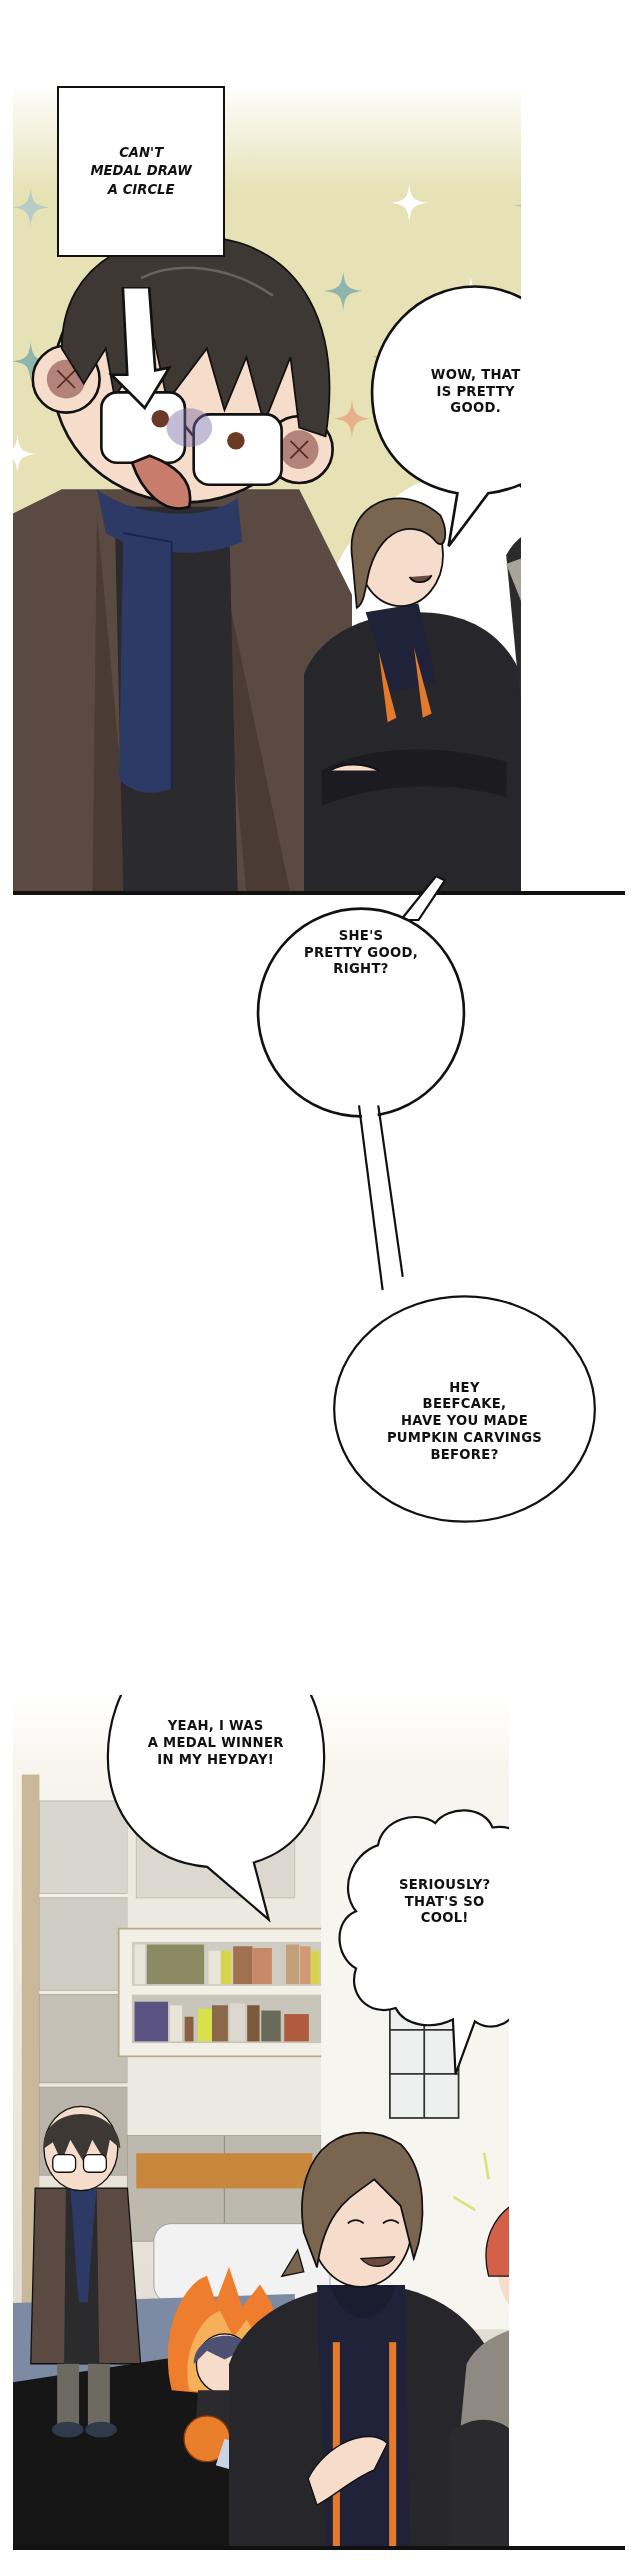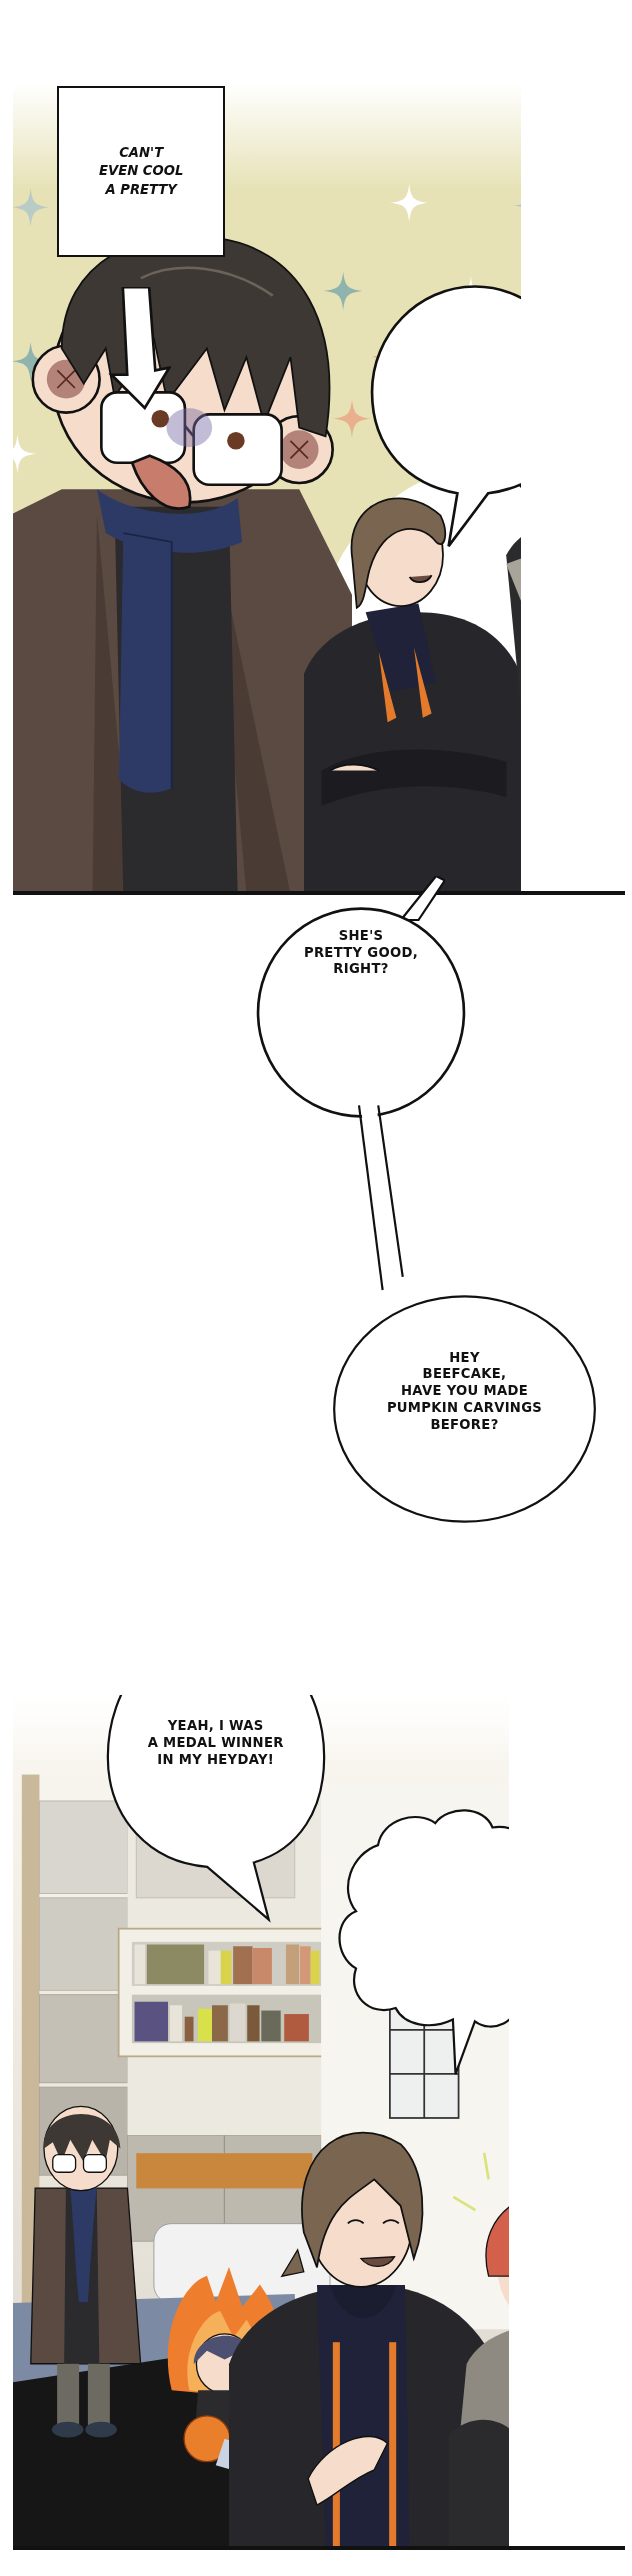--- a/index.html
+++ b/index.html
@@ -109,28 +109,35 @@
     <circle cx="138" cy="258" r="4" fill="#6fb1b6"></circle>
     <path d="M120,280 L185,280 L195,360 L125,360 Z" fill="#7a4a30"></path>
   </svg>
 
   <svg class="abs" width="70" height="123" viewBox="0 0 80 140" style="left:88px; top:203px;">
     <path d="M25,0 L55,0 L62,95 L78,92 L50,138 L12,100 L30,100 Z" fill="#ffffff" stroke="#111" stroke-width="3"></path>
   </svg>
   <div class="caption-box" style="left:44px; top:1.8px; width:164px; height:167px;">
     <span>
       <span>CAN'T</span><br>
-      <span>EVEN COOL</span><br>
-      <span>A PRETTY</span>
+      <span>MEDAL DRAW</span><br>
+      <span>A CIRCLE</span>
     </span>
   </div>
 
   <svg class="abs" width="220" height="273" viewBox="0 0 250 310" style="left:352px; top:198px;">
     <path d="M125,5 C60,5 8,60 8,125 C8,190 50,230 105,240 L95,300 L140,240 C200,232 242,190 242,125 C242,60 190,5 125,5 Z" fill="#ffffff" stroke="#111" stroke-width="3"></path>
   </svg>
+  <div class="bubble-text" style="left:370px; top:264px; width:185px; height:88px;">
+    <div>
+      <div>WOW, THAT</div>
+      <div>IS PRETTY</div>
+      <div>GOOD.</div>
+    </div>
+  </div>
 </div>
 <div class="panel-border-bottom" style="top:891px;"></div>
 
 <svg class="abs" width="53" height="88" viewBox="0 0 60 100" style="left:392px; top:876px;">
   <path d="M50,0 L60,5 L30,50 L10,50 Z" fill="#ffffff" stroke="#111" stroke-width="2.5"></path>
 </svg>
 <svg class="abs" width="220" height="229" viewBox="0 0 250 260" style="left:251px; top:898px;">
   <ellipse cx="125" cy="130" rx="117" ry="118" fill="#ffffff" stroke="#111" stroke-width="3"></ellipse>
 </svg>
 <div class="bubble-text" style="left:273px; top:909px; width:176px; height:88px;">
@@ -143,21 +150,21 @@
 
 <svg class="abs" width="70" height="203" viewBox="0 0 80 230" style="left:352px; top:1101px;">
   <path d="M10,5 L28,5 L55,215 L38,225 Z" fill="#ffffff"></path>
   <path d="M8,4 L35,215" stroke="#111" stroke-width="2.5" fill="none"></path>
   <path d="M30,4 L58,200" stroke="#111" stroke-width="2.5" fill="none"></path>
 </svg>
 
 <svg class="abs" width="273" height="238" viewBox="0 0 310 270" style="left:328px; top:1290px;">
   <ellipse cx="155" cy="135" rx="148" ry="128" fill="#ffffff" stroke="#111" stroke-width="2.5"></ellipse>
 </svg>
-<div class="bubble-text" style="left:348px; top:1330px; width:233px; height:123px;">
+<div class="bubble-text" style="left:348px; top:1360px; width:233px; height:123px;">
   <div>
     <div>HEY</div>
     <div>BEEFCAKE,</div>
     <div>HAVE YOU MADE</div>
     <div>PUMPKIN CARVINGS</div>
     <div>BEFORE?</div>
   </div>
 </div>
 
 <div class="panel" style="left:13.2px; top:1695px; width:496px; height:853px; background:linear-gradient(#faf8f2 0%, #eeeae0 40%, #d9d5cc 100%);">
@@ -273,15 +280,22 @@
     <div>
       <div>YEAH, I WAS</div>
       <div>A MEDAL WINNER</div>
       <div>IN MY HEYDAY!</div>
     </div>
   </div>
 
   <svg class="abs" width="229" height="282" viewBox="0 0 260 320" style="left:321px; top:106px;">
     <path d="M50,50 C55,20 95,10 115,25 C130,5 170,5 180,30 C210,25 235,50 225,80 C255,95 255,140 235,160 C255,185 240,225 210,225 C210,250 180,265 160,250 L138,310 L135,248 C110,260 80,255 70,235 C40,245 15,220 25,190 C0,175 0,135 25,125 C5,100 20,60 50,50 Z" fill="#ffffff" stroke="#111" stroke-width="2.5"></path>
   </svg>
+  <div class="bubble-text" style="left:348px; top:172px; width:167px; height:70px;">
+    <div>
+      <div>SERIOUSLY?</div>
+      <div>THAT'S SO</div>
+      <div>COOL!</div>
+    </div>
+  </div>
 </div>
 <div class="panel-border-bottom" style="top:2546px; height:3.5px;"></div>
 
 
 </body></html>

